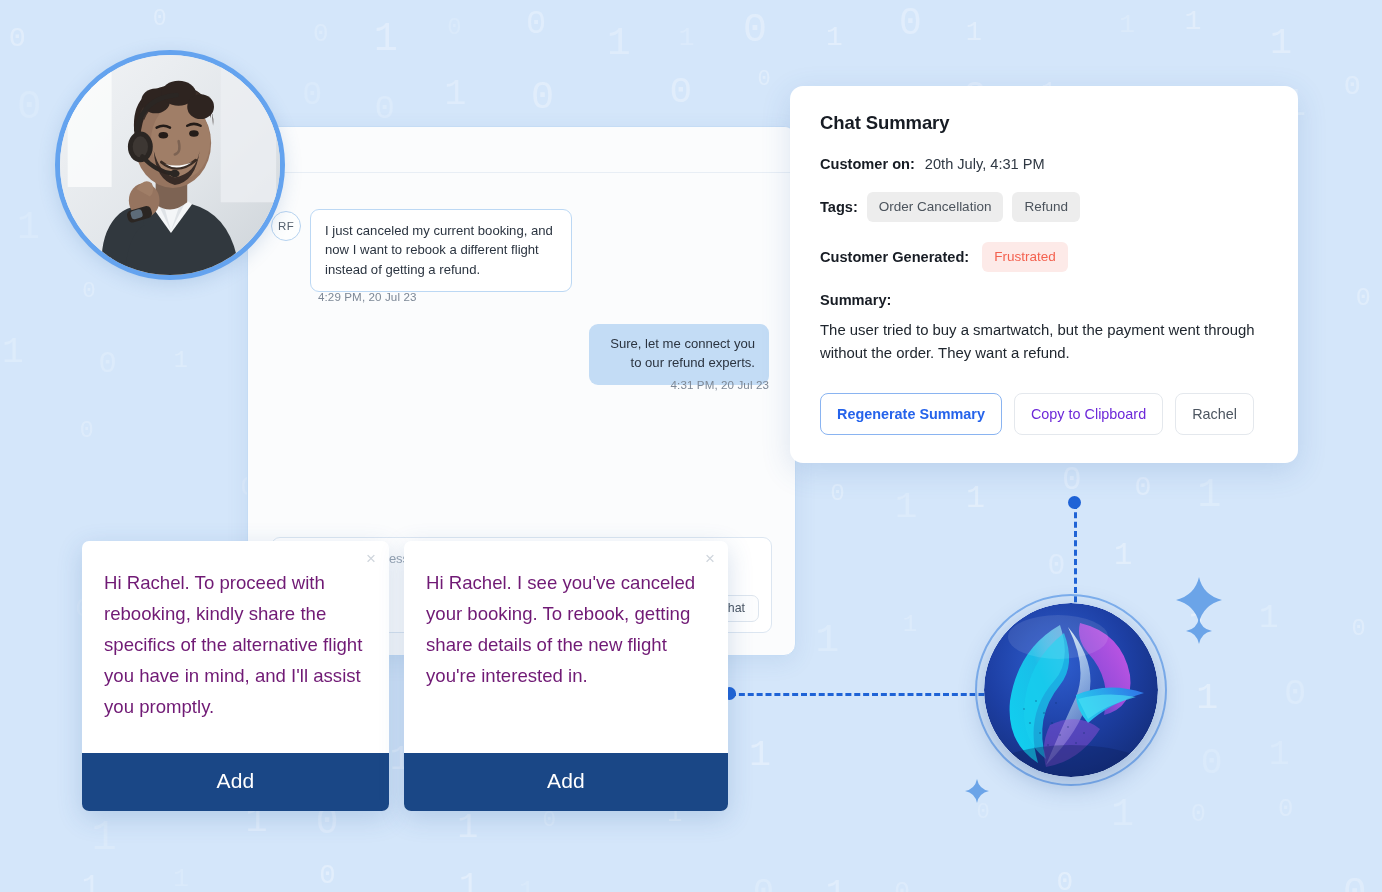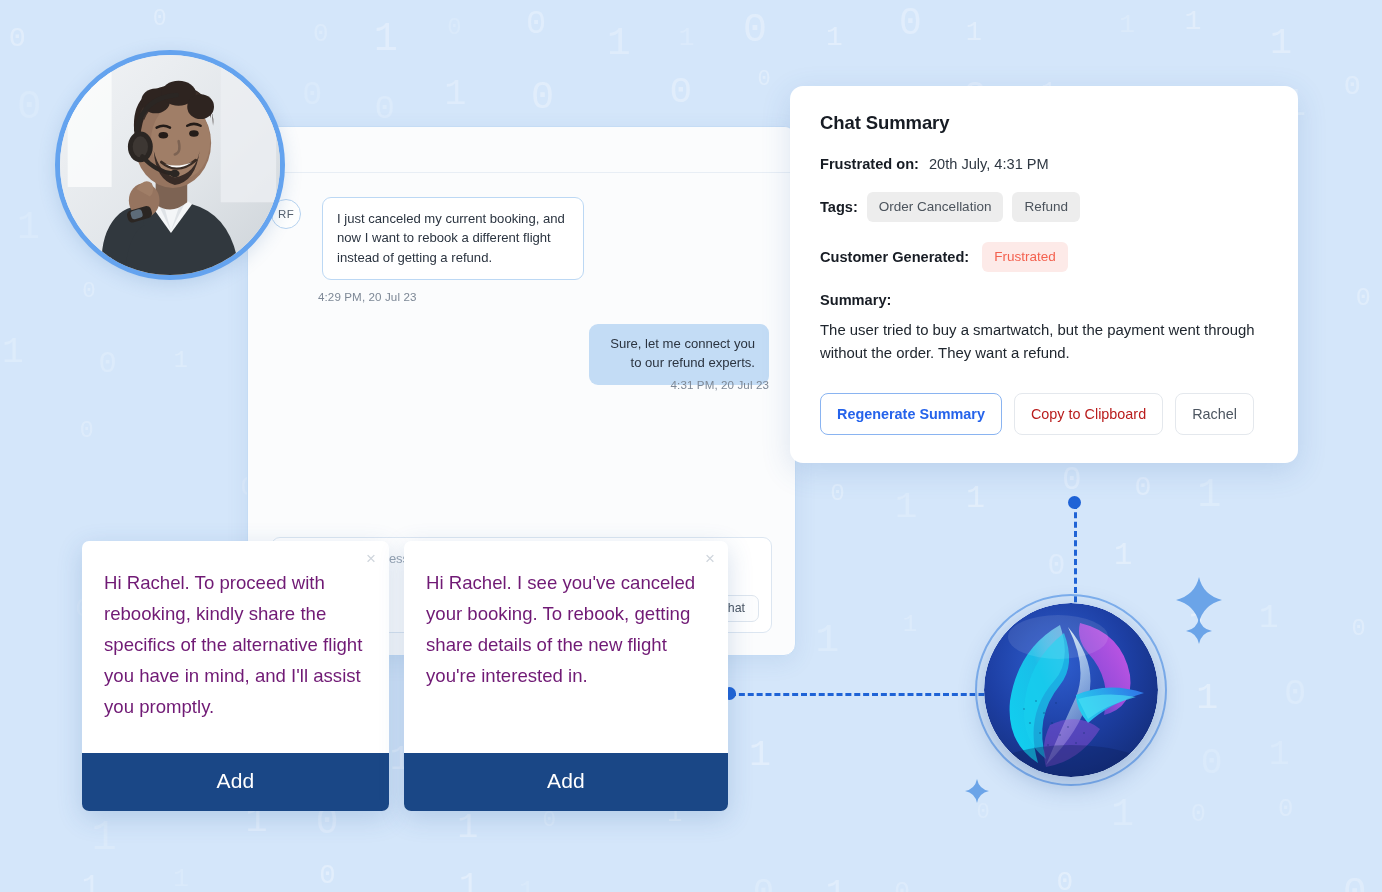--- a/index.html
+++ b/index.html
@@ -50,21 +50,21 @@
   }
   #chat-panel-header {
     height: 46px;
     border-bottom: 1px solid #e8eef5;
     background: #fbfcfd;
   }
 
   .msg-row { position: absolute; display: flex; align-items: flex-start; }
 
   
-  #msg-in { left: 23px; top: 70px; gap: 21px; }
+  #msg-in { left: 23px; top: 82px; gap: 9px; }
   .avatar-initials {
     width: 30px; height: 30px; border-radius: 50%;
     border: 1px solid #b6d3f0;
     background: #fdfefe;
     display: flex; align-items: center; justify-content: center;
     font-size: 11.5px; color: #56616e; letter-spacing: .3px;
     flex: none;
     margin-top: 2px;
   }
   .bubble-in {
@@ -214,21 +214,21 @@
     background: #ffffff;
     white-space: nowrap;
   }
   #regenerate-summary-button {
     border: 1.4px solid #8ab4f1;
     color: #2563eb;
     font-weight: bold;
   }
   #copy-clipboard-button {
     border: 1.2px solid #e4e8ed;
-    color: #b91c1c;
+    color: #6d28d9;
   }
   #close-button {
     border: 1.2px solid #e4e8ed;
     color: #4d5661;
   }
 
   
   .suggestion-card {
     position: absolute;
     background: #ffffff;
@@ -548,21 +548,21 @@
 
     <rect x="70" y="160" width="26" height="13" rx="5" fill="#2b2623" transform="rotate(-16 83 166)"></rect>
     <rect x="74" y="162" width="12" height="9" rx="3" fill="#5d6b78" transform="rotate(-16 80 166)"></rect>
   </svg>
 </div>
 
 <div id="summary-card">
   <div id="summary-title">Chat Summary</div>
 
   <div class="meta-row">
-    <span class="meta-label">Frustrated on:</span>
+    <span class="meta-label">Customer on:</span>
     <span class="meta-value">20th July, 4:31 PM</span>
   </div>
 
   <div class="meta-row" id="tags-row">
     <span class="meta-label">Tags:</span>
     <span class="tag-pill">Order Cancellation</span>
     <span class="tag-pill">Refund</span>
   </div>
 
   <div class="meta-row">

